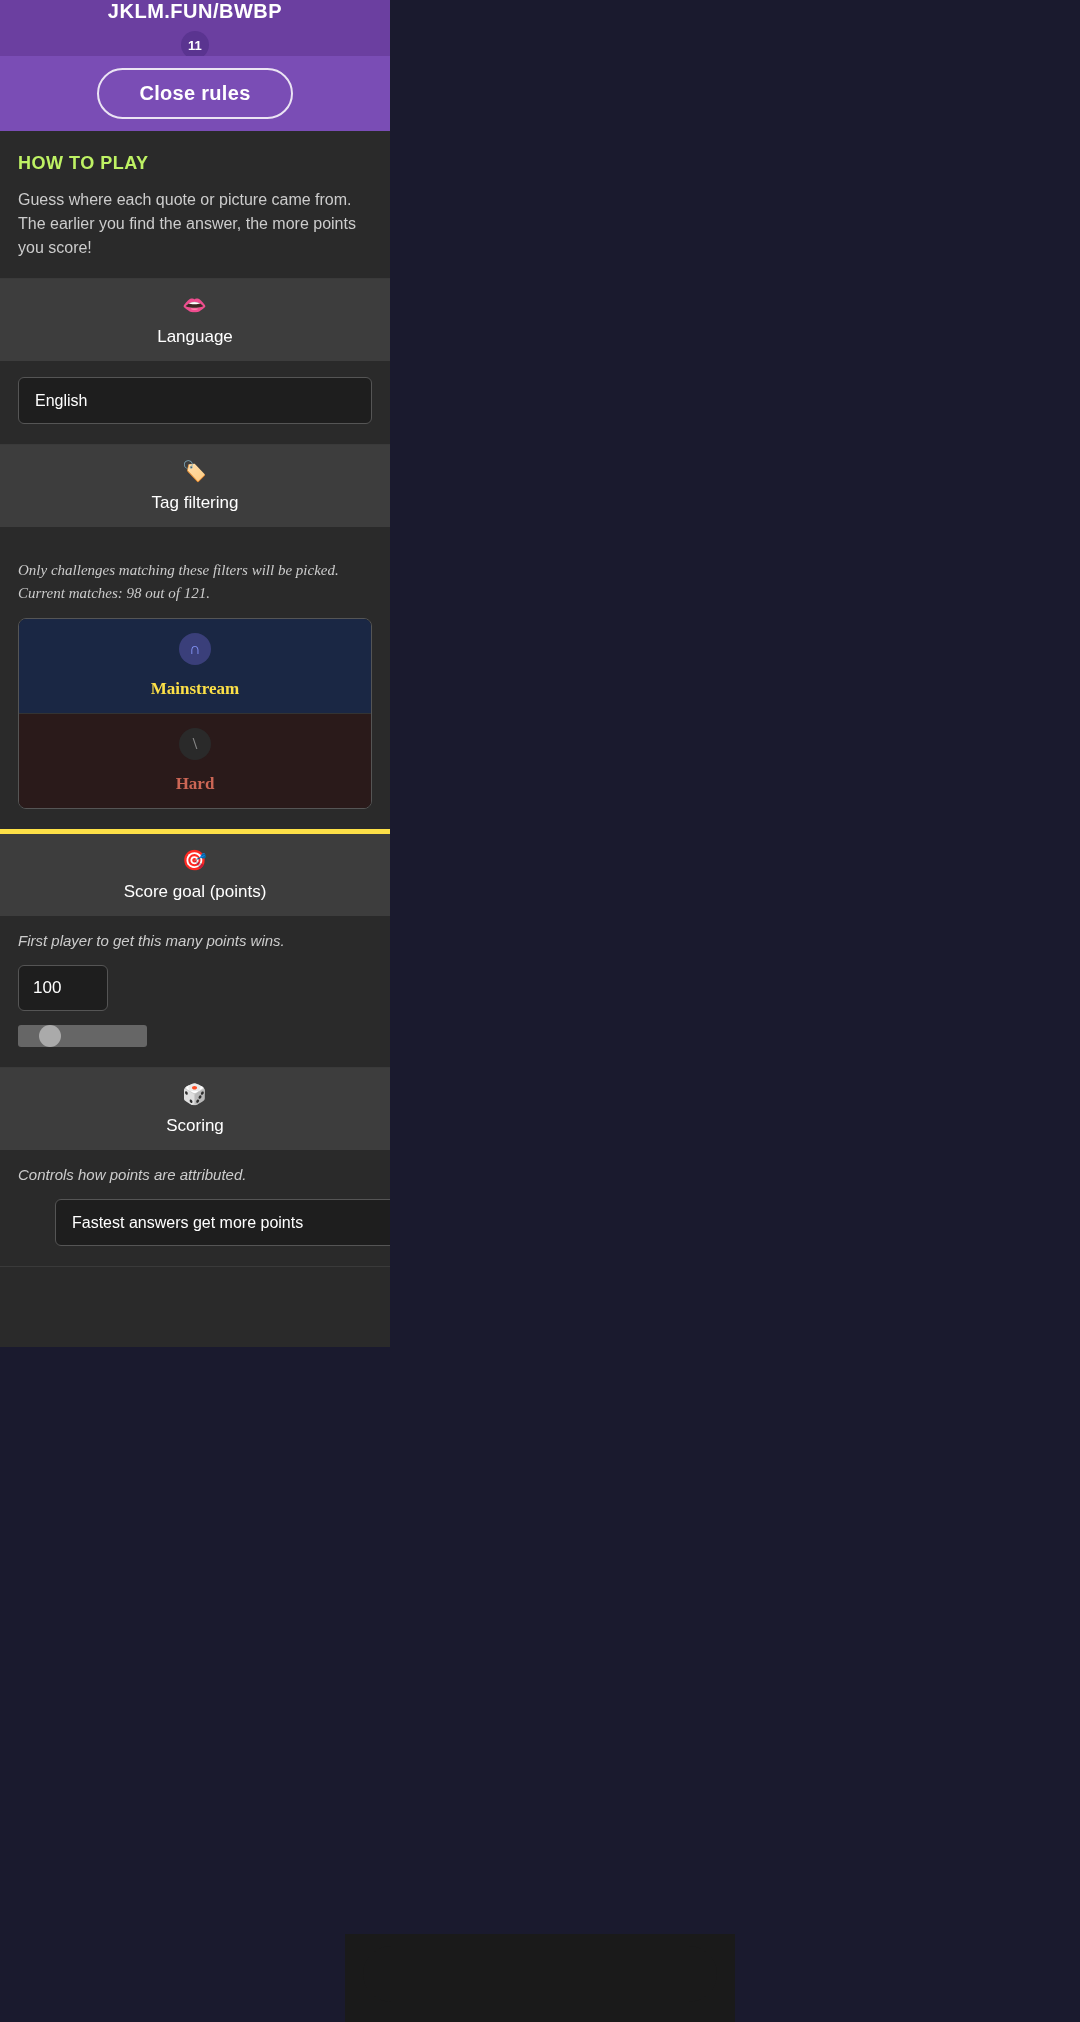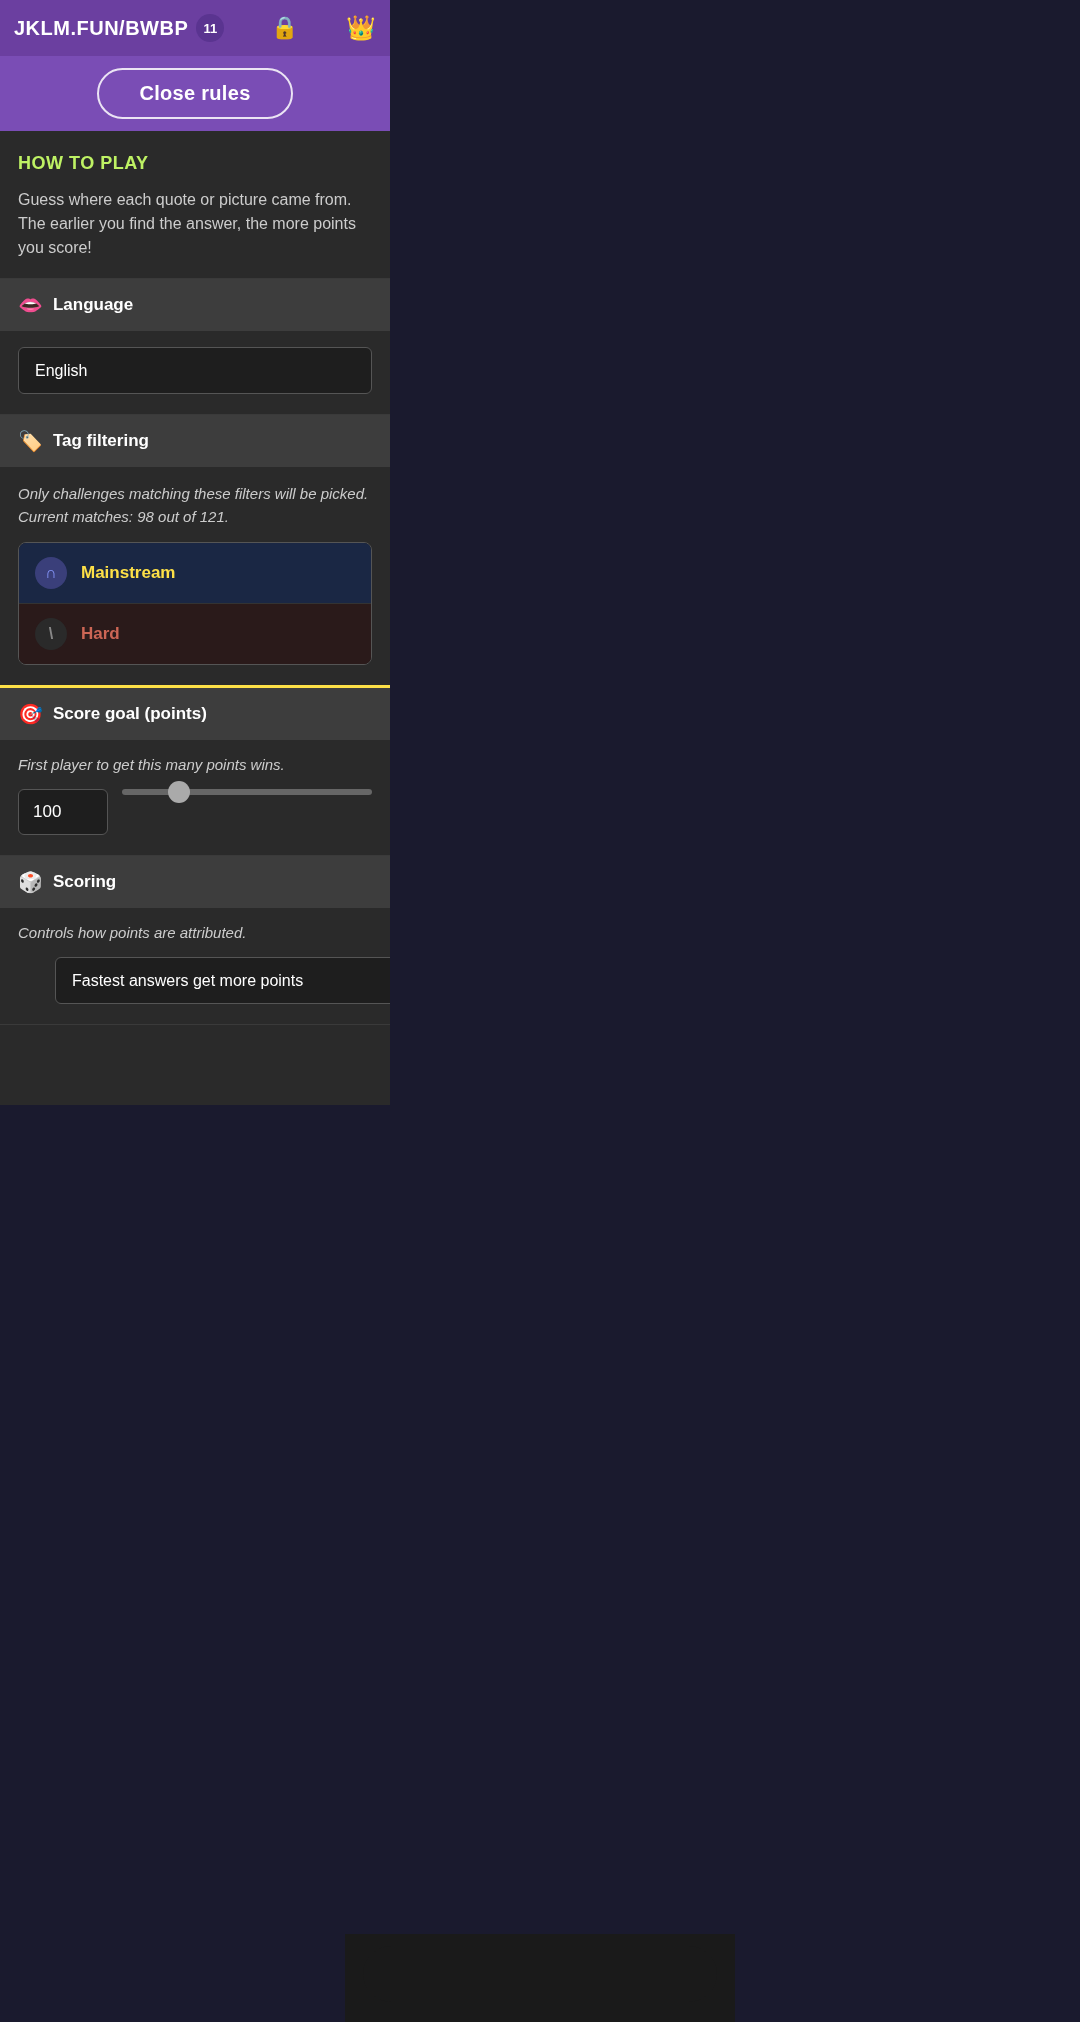--- a/index.html
+++ b/index.html
@@ -1,16 +1,16 @@
 <!DOCTYPE html>
 <html><head>
   <meta charset="utf-8">
   <meta name="viewport" content="width=device-width, initial-scale=1">
   <style>
-    * { box-sizing: border-box; margin: 0; padding: 0; }
+    * { box-sizing: border-box; margin: 0; padding: 0; flex-direction: column; }
 
     body {
       width: 390px;
       min-height: 730px;
       font-family: -apple-system, BlinkMacSystemFont, 'Segoe UI', sans-serif;
       background: #1a1a2e;
       display: flex;
       flex-direction: column;
       overflow-x: hidden;
     }
@@ -119,21 +119,21 @@
       gap: 10px;
     }
 
     .section-header-icon {
       font-size: 20px;
     }
 
     .section-header-label {
       color: #ffffff;
       font-size: 17px;
-      font-weight: 700;
+      font-weight: 400;
     }
 
     
     .language-section {
       padding: 16px 18px 20px;
       border-bottom: 1px solid #3a3a3a;
     }
 
     .language-select {
       width: 100%;
@@ -142,22 +142,23 @@
       border-radius: 6px;
       color: #ffffff;
       font-size: 16px;
       padding: 14px 16px;
       appearance: none;
       cursor: pointer;
     }
 
     
     .tag-section {
-      padding: 16px 18px 20px;
-      border-bottom: 3px solid #fde047;
+      padding: 32px 18px 20px;
+      border-bottom: 5px solid #fde047;
+      font-family: Liberation Serif, serif;
     }
 
     .tag-desc {
       color: #cccccc;
       font-size: 15px;
       font-style: italic;
       margin-bottom: 14px;
       line-height: 1.5;
     }
 

